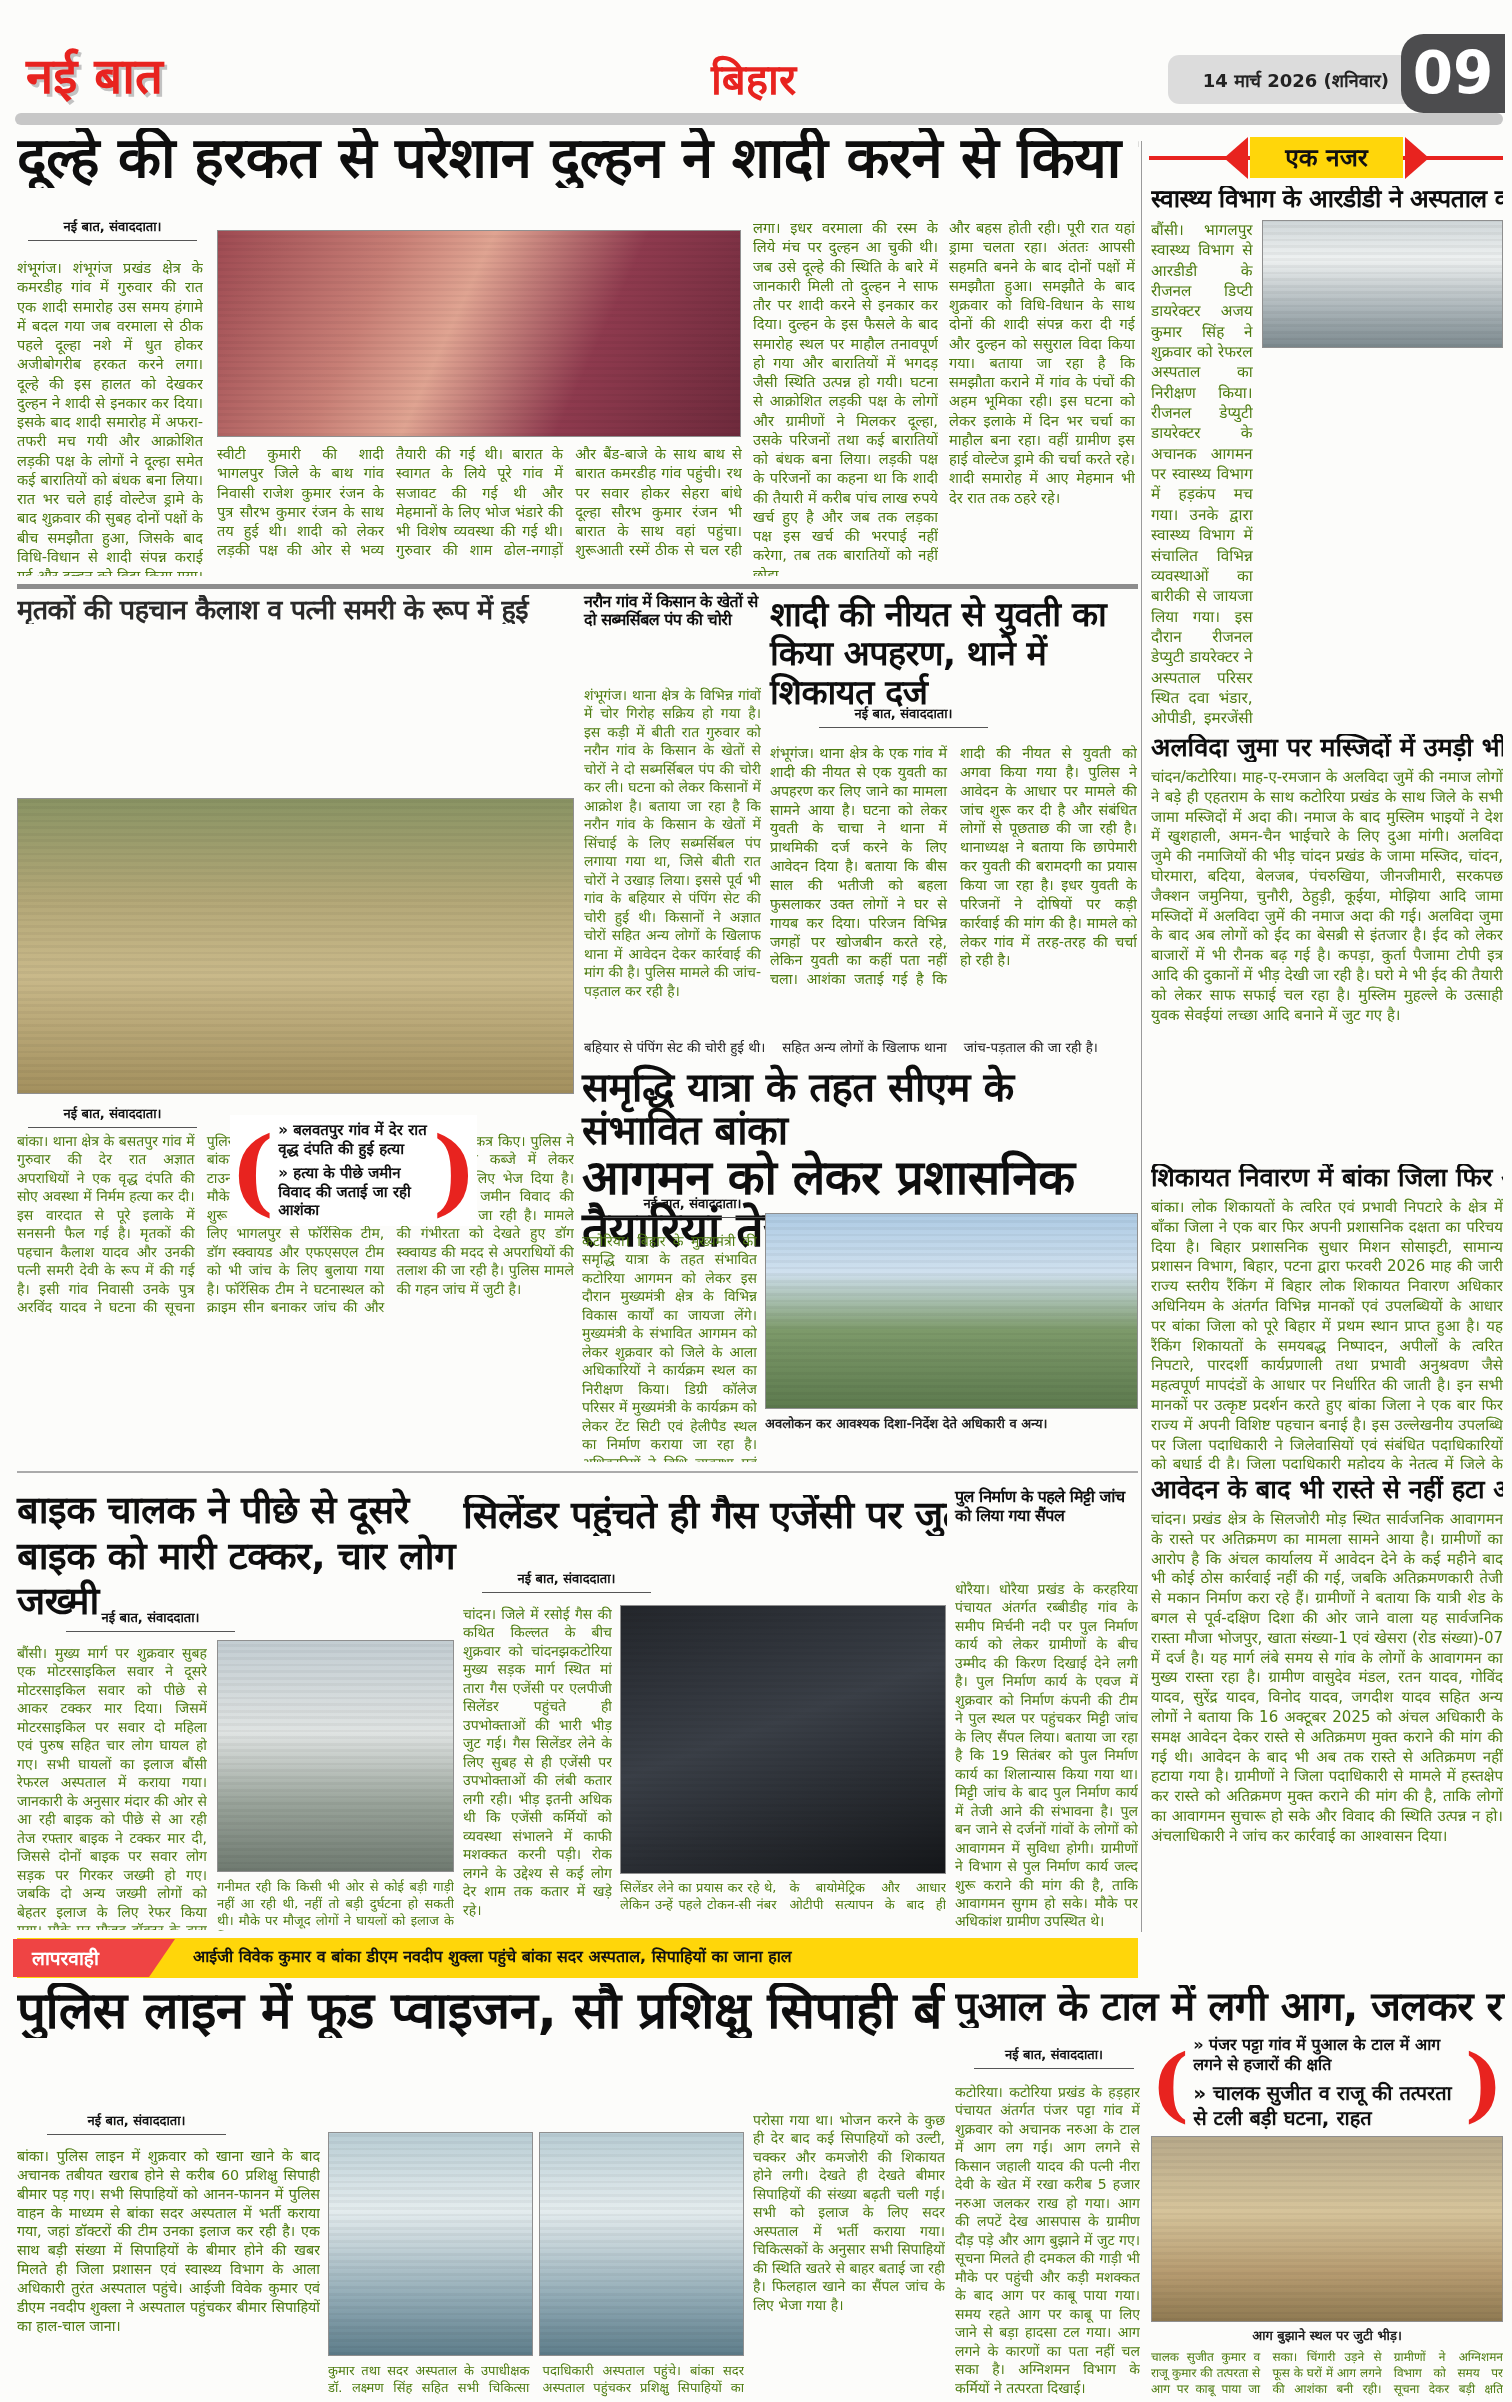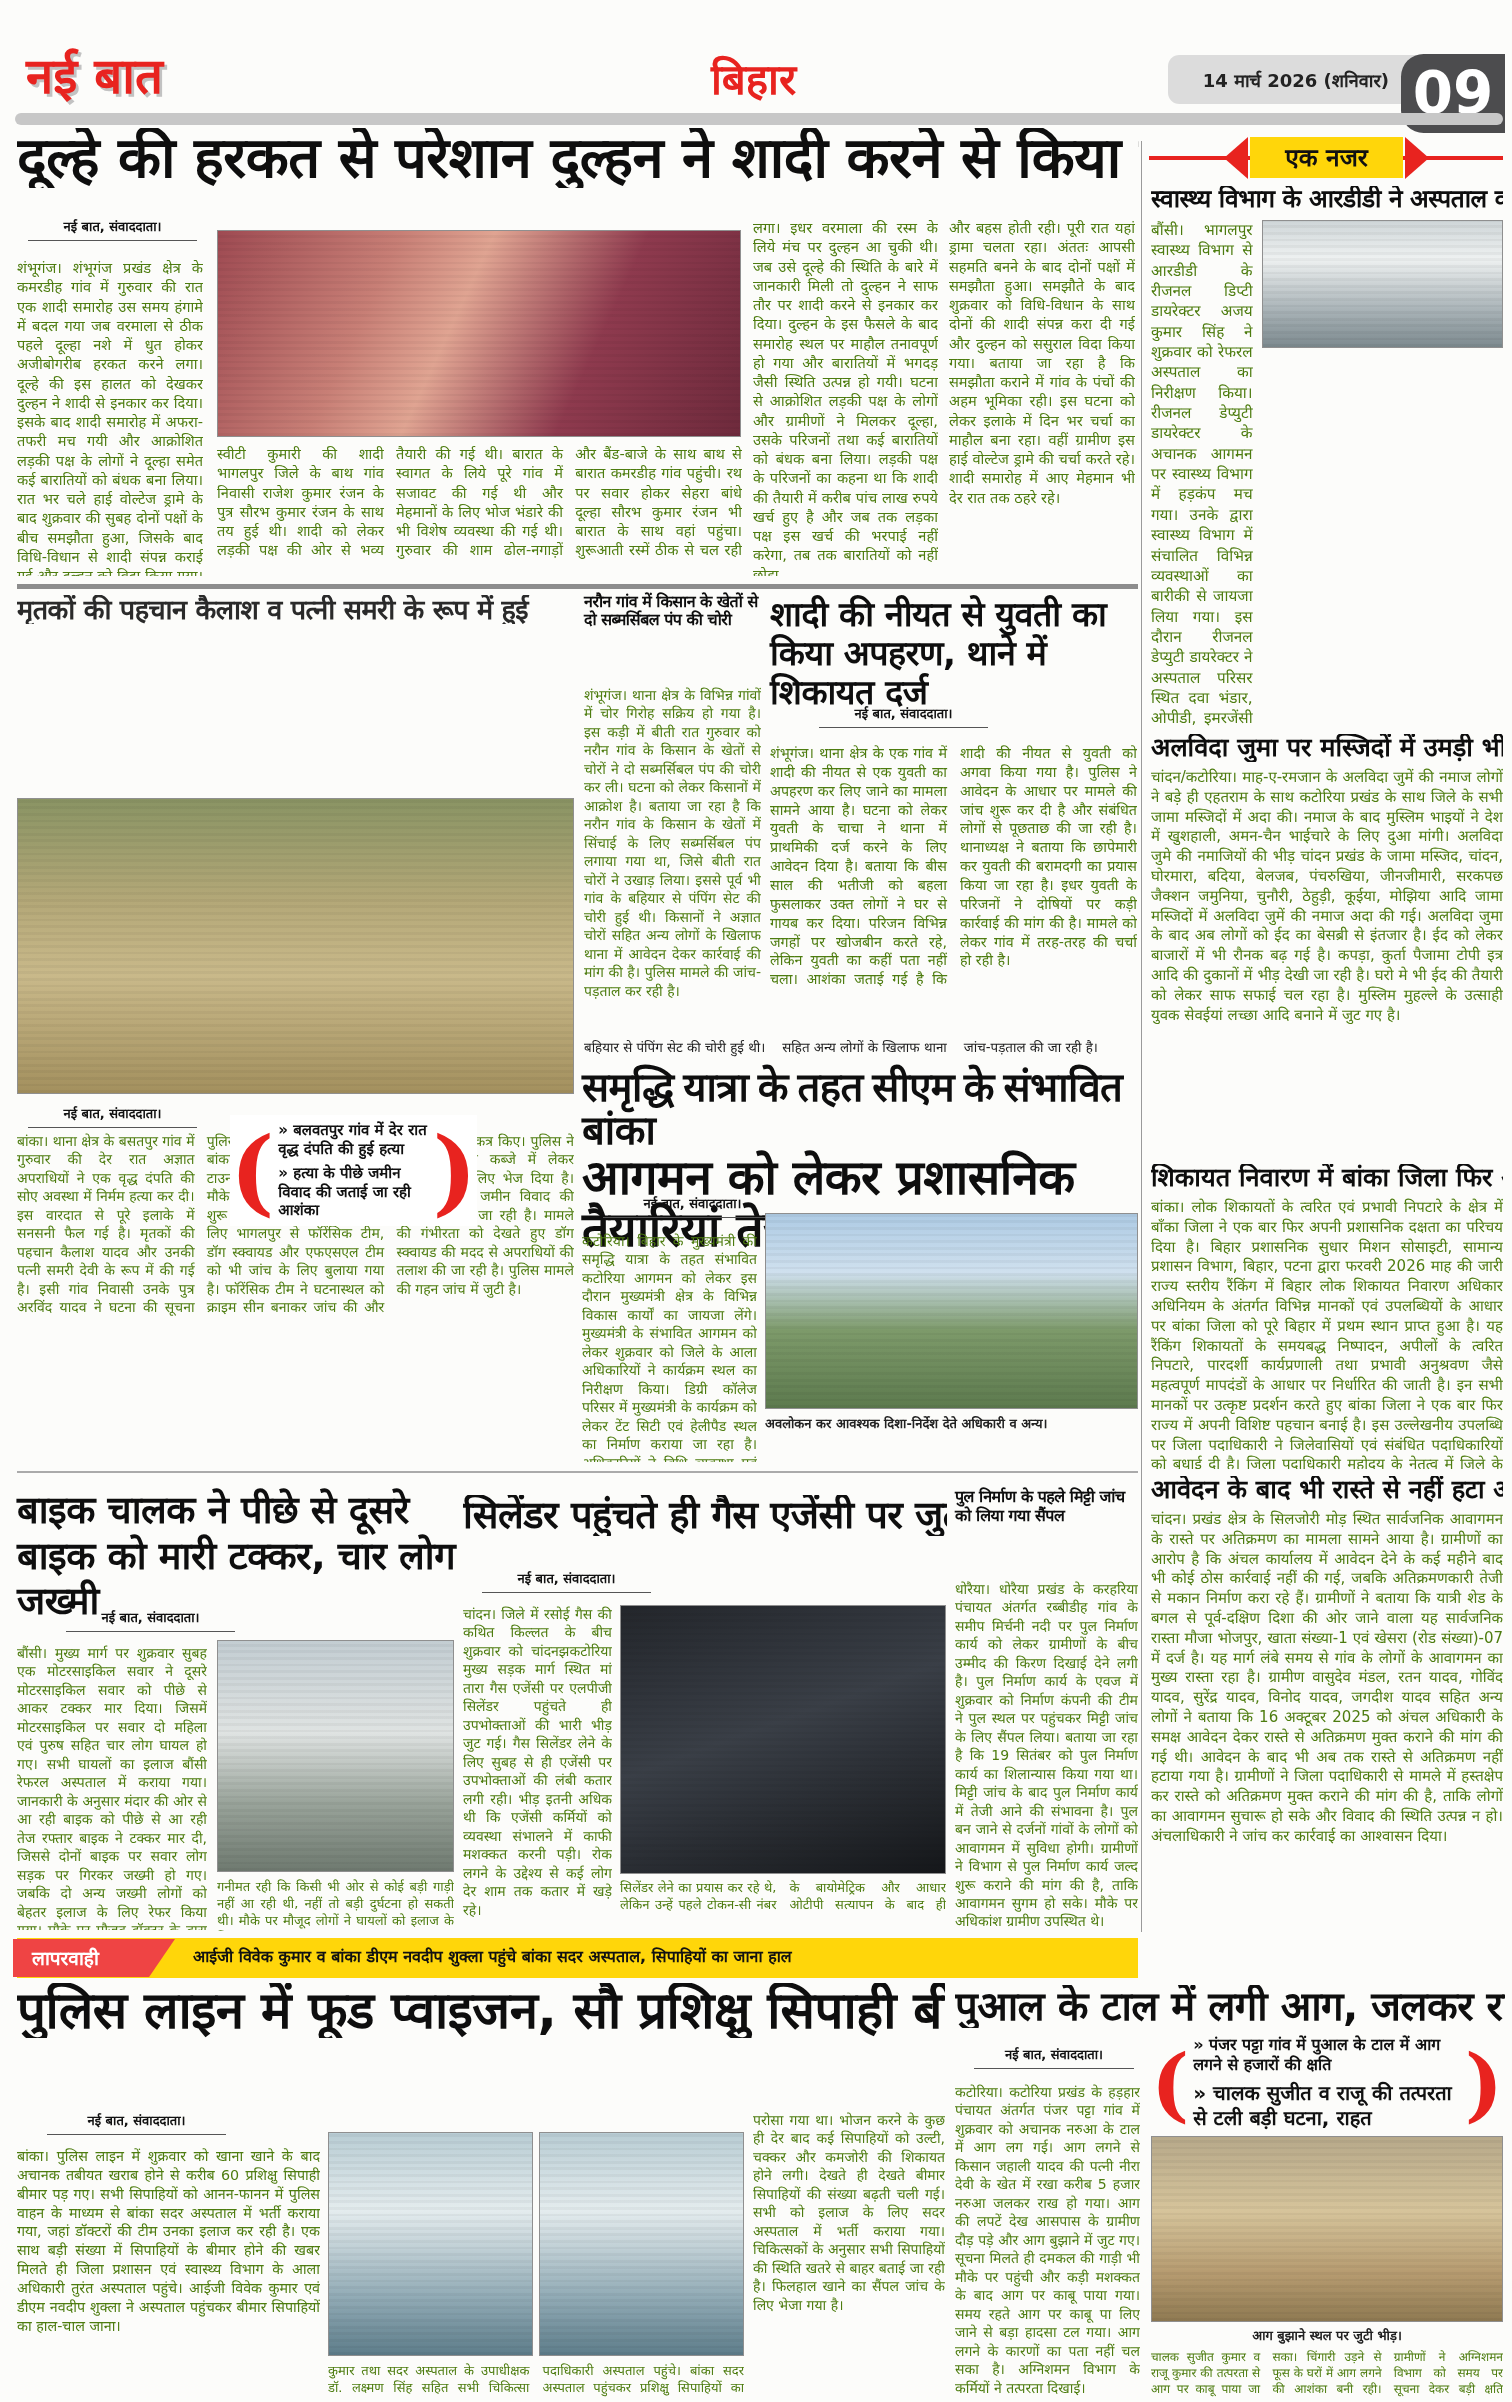--- a/index.html
+++ b/index.html
@@ -35,21 +35,21 @@
 </style>
 </head>
 <body>
 
 <div id="page">
 
   <div class="abs" style="left:26px;top:41px;font-size:49px;font-weight:700;color:#e8231f;text-shadow:2.8px 2.8px 0 #c2c2c2;">नई बात</div>
   <div class="abs" style="left:565px;top:49px;width:377px;text-align:center;font-size:42px;font-weight:700;color:#e8231f;">बिहार</div>
   <div class="abs" style="left:1168px;top:55px;width:264px;height:49px;background:#dcdcdc;border-radius:11.3px;"></div>
   <div class="abs" style="left:1177px;top:68px;width:212px;text-align:right;font-size:18px;font-weight:600;color:#222;">14 मार्च 2026 (शनिवार)</div>
-  <div class="abs" style="left:1401px;top:34px;width:104px;height:79px;background:#4c4c4e;color:#fff;font-size:58px;font-weight:700;text-align:center;line-height:79px;border-radius:22.6px 0 0 22.6px;margin-top:20px;">09</div>
+  <div class="abs" style="left:1401px;top:34px;width:104px;height:79px;background:#4c4c4e;color:#fff;font-size:58px;font-weight:700;text-align:center;line-height:79px;border-radius:22.6px 0 0 22.6px;">09</div>
   <div class="abs" style="left:15px;top:113px;width:1488px;height:12.2px;background:#c7c7c7;border-radius:6.6px;"></div>
 
   <div class="abs hl" style="left:17px;top:128px;width:1122px;font-size:56px;white-space:nowrap;overflow:hidden;">दूल्हे की हरकत से परेशान दुल्हन ने शादी करने से किया इनकार</div>
   <div class="abs byline" style="left:28px;top:217px;width:169px;">नई बात, संवाददाता।</div>
   <div class="abs body-text" style="left:17px;top:258px;width:186px;height:318px;font-size:14.6px;">शंभूगंज। शंभूगंज प्रखंड क्षेत्र के कमरडीह गांव में गुरुवार की रात एक शादी समारोह उस समय हंगामे में बदल गया जब वरमाला से ठीक पहले दूल्हा नशे में धुत होकर अजीबोगरीब हरकत करने लगा। दूल्हे की इस हालत को देखकर दुल्हन ने शादी से इनकार कर दिया। इसके बाद शादी समारोह में अफरा-तफरी मच गयी और आक्रोशित लड़की पक्ष के लोगों ने दूल्हा समेत कई बारातियों को बंधक बना लिया। रात भर चले हाई वोल्टेज ड्रामे के बाद शुक्रवार की सुबह दोनों पक्षों के बीच समझौता हुआ, जिसके बाद विधि-विधान से शादी संपन्न कराई गई और दुल्हन को विदा किया गया। जानकारी के अनुसार कमरडीह गांव निवासी प्रभास कुमार सिंह की पुत्री</div>
   <div class="photo ph-wedding" style="left:217px;top:230px;width:524px;height:207px;"></div>
   <div class="abs body-text cols3" style="left:217px;top:444px;width:525px;height:132px;font-size:14.6px;">स्वीटी कुमारी की शादी भागलपुर जिले के बाथ गांव निवासी राजेश कुमार रंजन के पुत्र सौरभ कुमार रंजन के साथ तय हुई थी। शादी को लेकर लड़की पक्ष की ओर से भव्य तैयारी की गई थी। बारात के स्वागत के लिये पूरे गांव में सजावट की गई थी और मेहमानों के लिए भोज भंडारे की भी विशेष व्यवस्था की गई थी। गुरुवार की शाम ढोल-नगाड़ों और बैंड-बाजे के साथ बाथ से बारात कमरडीह गांव पहुंची। रथ पर सवार होकर सेहरा बांधे दूल्हा सौरभ कुमार रंजन भी बारात के साथ वहां पहुंचा। शुरूआती रस्में ठीक से चल रही थीं और दुल्हा का गाल सेदाई व स्वागत की परंपरा भी पूरी हो चुकी थी। इसी बीच दूल्हे के कुछ दोस्तों ने कथित तौर पर कोल्ड ड्रिंक में नशीला पदार्थ मिलाकर उसे पिला दिया, जिसके बाद उसकी हालत बिगड़ने लगा।</div>
   <div class="abs body-text" style="left:753px;top:218px;width:185px;height:358px;font-size:14.6px;">लगा। इधर वरमाला की रस्म के लिये मंच पर दुल्हन आ चुकी थी। जब उसे दूल्हे की स्थिति के बारे में जानकारी मिली तो दुल्हन ने साफ तौर पर शादी करने से इनकार कर दिया। दुल्हन के इस फैसले के बाद समारोह स्थल पर माहौल तनावपूर्ण हो गया और बारातियों में भगदड़ जैसी स्थिति उत्पन्न हो गयी। घटना से आक्रोशित लड़की पक्ष के लोगों और ग्रामीणों ने मिलकर दूल्हा, उसके परिजनों तथा कई बारातियों को बंधक बना लिया। लड़की पक्ष के परिजनों का कहना था कि शादी की तैयारी में करीब पांच लाख रुपये खर्च हुए है और जब तक लड़का पक्ष इस खर्च की भरपाई नहीं करेगा, तब तक बारातियों को नहीं छोड़ा</div>
   <div class="abs body-text" style="left:949px;top:218px;width:186px;height:358px;font-size:14.6px;">और बहस होती रही। पूरी रात यहां ड्रामा चलता रहा। अंततः आपसी सहमति बनने के बाद दोनों पक्षों में समझौता हुआ। समझौते के बाद शुक्रवार को विधि-विधान के साथ दोनों की शादी संपन्न करा दी गई और दुल्हन को ससुराल विदा किया गया। बताया जा रहा है कि समझौता कराने में गांव के पंचों की अहम भूमिका रही। इस घटना को लेकर इलाके में दिन भर चर्चा का माहौल बना रहा। वहीं ग्रामीण इस हाई वोल्टेज ड्रामे की चर्चा करते रहे। शादी समारोह में आए मेहमान भी देर रात तक ठहरे रहे।</div>
   <div class="rule" style="left:17px;top:584px;width:1121px;height:4.7px;"></div>
@@ -79,21 +79,21 @@
     <span>बहियार से पंपिंग सेट की चोरी हुई थी।</span>
     <span>सहित अन्य लोगों के खिलाफ थाना</span>
     <span>जांच-पड़ताल की जा रही है।</span>
   </div>
 
   <div class="abs hl" style="left:770px;top:595px;width:369px;font-size:34px;line-height:1.15;">शादी की नीयत से युवती का किया अपहरण, थाने में शिकायत दर्ज</div>
   <div class="abs byline" style="left:819px;top:704px;width:169px;">नई बात, संवाददाता।</div>
   <div class="abs body-text cols2" style="left:770px;top:744px;width:367px;height:286px;font-size:14.3px;">शंभूगंज। थाना क्षेत्र के एक गांव में शादी की नीयत से एक युवती का अपहरण कर लिए जाने का मामला सामने आया है। घटना को लेकर युवती के चाचा ने थाना में प्राथमिकी दर्ज करने के लिए आवेदन दिया है। बताया कि बीस साल की भतीजी को बहला फुसलाकर उक्त लोगों ने घर से गायब कर दिया। परिजन विभिन्न जगहों पर खोजबीन करते रहे, लेकिन युवती का कहीं पता नहीं चला। आशंका जताई गई है कि शादी की नीयत से युवती को अगवा किया गया है। पुलिस ने आवेदन के आधार पर मामले की जांच शुरू कर दी है और संबंधित लोगों से पूछताछ की जा रही है। थानाध्यक्ष ने बताया कि छापेमारी कर युवती की बरामदगी का प्रयास किया जा रहा है। इधर युवती के परिजनों ने दोषियों पर कड़ी कार्रवाई की मांग की है। मामले को लेकर गांव में तरह-तरह की चर्चा हो रही है।</div>
 
   <div class="abs" style="left:582px;top:1066px;width:557px;">
-    <span class="hl" style="display:block;font-size:40px;font-family:Liberation Serif, serif;">समृद्धि यात्रा के तहत सीएम के संभावित बांका</span>
+    <span class="hl" style="display:block;font-size:40px;">समृद्धि यात्रा के तहत सीएम के संभावित बांका</span>
     <span class="hl" style="display:block;font-size:48px;">आगमन को लेकर प्रशासनिक तैयारियां तेज</span>
   </div>
   <div class="abs byline" style="left:603px;top:1194px;width:179px;">नई बात, संवाददाता।</div>
   <div class="abs body-text" style="left:582px;top:1232px;width:175px;height:230px;font-size:14px;">कटोरिया। बिहार के मुख्यमंत्री की समृद्धि यात्रा के तहत संभावित कटोरिया आगमन को लेकर इस दौरान मुख्यमंत्री क्षेत्र के विभिन्न विकास कार्यों का जायजा लेंगे। मुख्यमंत्री के संभावित आगमन को लेकर शुक्रवार को जिले के आला अधिकारियों ने कार्यक्रम स्थल का निरीक्षण किया। डिग्री कॉलेज परिसर में मुख्यमंत्री के कार्यक्रम को लेकर टेंट सिटी एवं हेलीपैड स्थल का निर्माण कराया जा रहा है। अधिकारियों ने विधि व्यवस्था एवं सुरक्षा को लेकर संबंधित अधिकारियों को आवश्यक दिशा-निर्देश दिए। डीएम एवं एसपी समेत तमाम अधिकारी तैयारियों की निगरानी में जुटे हैं, ताकि कार्यक्रम सुचारू रूप से संपन्न हो सके।</div>
   <div class="photo ph-inspect" style="left:765px;top:1213px;width:373px;height:196px;"></div>
   <div class="abs caption" style="left:765px;top:1414px;width:373px;height:21px;">अवलोकन कर आवश्यक दिशा-निर्देश देते अधिकारी व अन्य।</div>
   <div class="rule" style="left:17px;top:1471px;width:1121px;height:1.9px;background:#aaa;"></div>
 
   <div class="abs hl" style="left:17px;top:1488px;width:439px;font-size:38px;line-height:1.2;">बाइक चालक ने पीछे से दूसरे बाइक को मारी टक्कर, चार लोग जख्मी</div>
   <div class="abs byline" style="left:66px;top:1608px;width:169px;">नई बात, संवाददाता।</div>

